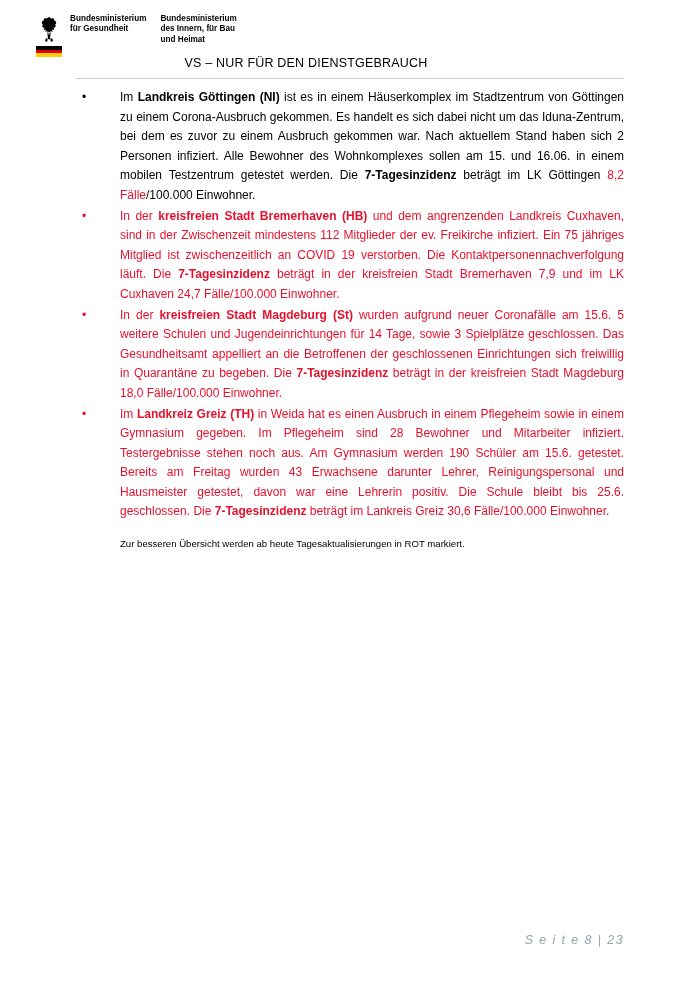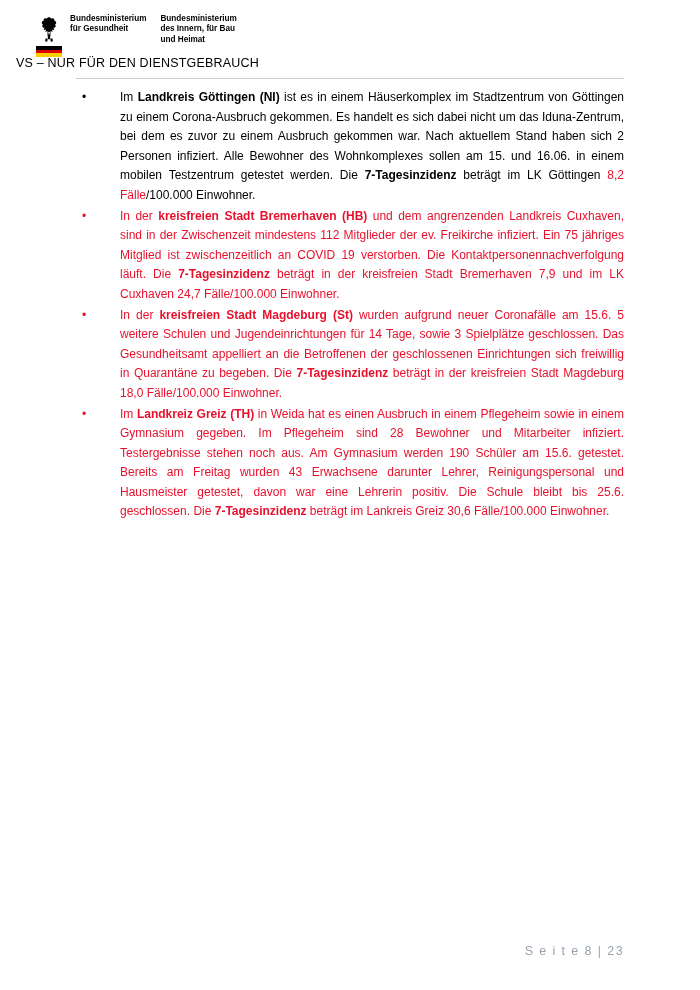--- a/index.html
+++ b/index.html
@@ -70,25 +70,24 @@
     display: flex;
     align-items: flex-start;
   }
 
   
   .classification {
     position: absolute;
     top: 56px;
     left: 0;
     width: 612px;
-    text-align: left;
+    text-align: center;
     font-size: 12.5px;
     letter-spacing: 0.2px;
     color: #000000;
-    margin-left: 16px;
   }
   .hrule {
     position: absolute;
     top: 78px;
     left: 76px;
     width: 548px;
     height: 1px;
     background: #cfcfcf;
   }
 
@@ -132,25 +131,26 @@
     margin-top: 14px;
     margin-left: 44px;
     font-size: 9.6px;
     line-height: 15px;
     color: #000000;
   }
 
   
   .footer {
     position: absolute;
-    bottom: 32px;
+    bottom: 43px;
     right: 76px;
     font-size: 12.5px;
     color: #9aa3ad;
     letter-spacing: 1.4px;
+    font-style: italic;
   }
   .footer .pagenum { color: #9aa3ad; }
 </style>
 </head>
 <body>
 
 <div class="page">
 
   <div class="header">
     <div class="logo-block">
@@ -184,20 +184,21 @@
   <div class="classification">VS – NUR FÜR DEN DIENSTGEBRAUCH</div>
   <div class="hrule"></div>
 
   <div class="content">
     <ul class="bullets" id="bullet-list">
         <li class="black"><span class="black-txt">Im </span><span class="b black-txt">Landkreis Göttingen (NI)</span><span class="black-txt"> ist es in einem Häuserkomplex im Stadtzentrum von Göttingen zu einem Corona-Ausbruch gekommen. Es handelt es sich dabei nicht um das Iduna-Zentrum, bei dem es zuvor zu einem Ausbruch gekommen war. Nach aktuellem Stand haben sich 2 Personen infiziert. Alle Bewohner des Wohnkomplexes sollen am 15. und 16.06. in einem mobilen Testzentrum getestet werden. Die </span><span class="b black-txt">7-Tagesinzidenz</span><span class="black-txt"> beträgt im LK Göttingen </span><span class="red-txt">8,2 Fälle</span><span class="black-txt">/100.000 Einwohner.</span></li>
         <li class="red"><span class="red-txt">In der </span><span class="b red-txt">kreisfreien Stadt Bremerhaven (HB)</span><span class="red-txt"> und dem angrenzenden Landkreis Cuxhaven, sind in der Zwischenzeit mindestens 112 Mitglieder der ev. Freikirche infiziert. Ein 75 jähriges Mitglied ist zwischenzeitlich an COVID 19 verstorben. Die Kontaktpersonennachverfolgung läuft. Die </span><span class="b red-txt">7-Tagesinzidenz</span><span class="red-txt"> beträgt in der kreisfreien Stadt Bremerhaven 7,9 und im LK Cuxhaven 24,7 Fälle/100.000 Einwohner.</span></li>
         <li class="red"><span class="red-txt">In der </span><span class="b red-txt">kreisfreien Stadt Magdeburg (St)</span><span class="red-txt"> wurden aufgrund neuer Coronafälle am 15.6. 5 weitere Schulen und Jugendeinrichtungen für 14 Tage, sowie 3 Spielplätze geschlossen. Das Gesundheitsamt appelliert an die Betroffenen der geschlossenen Einrichtungen sich freiwillig in Quarantäne zu begeben. Die </span><span class="b red-txt">7-Tagesinzidenz</span><span class="red-txt"> beträgt in der kreisfreien Stadt Magdeburg 18,0 Fälle/100.000 Einwohner.</span></li>
         <li class="red"><span class="red-txt">Im </span><span class="b red-txt">Landkreiz Greiz (TH)</span><span class="red-txt"> in Weida hat es einen Ausbruch in einem Pflegeheim sowie in einem Gymnasium gegeben. Im Pflegeheim sind 28 Bewohner und Mitarbeiter infiziert. Testergebnisse stehen noch aus. Am Gymnasium werden 190 Schüler am 15.6. getestet. Bereits am Freitag wurden 43 Erwachsene darunter Lehrer, Reinigungspersonal und Hausmeister getestet, davon war eine Lehrerin positiv. Die Schule bleibt bis 25.6. geschlossen. Die </span><span class="b red-txt">7-Tagesinzidenz</span><span class="red-txt"> beträgt im Lankreis Greiz 30,6 Fälle/100.000 Einwohner.</span></li>
       </ul>
+    <div class="note">Zur besseren Übersicht werden ab heute Tagesaktualisierungen in ROT markiert.</div>
   </div>
 
   <div class="footer">
     <span>S e i t e</span>
     <span class="pagenum">8</span>
     <span>|</span>
     <span>23</span>
   </div>
 
 </div>

